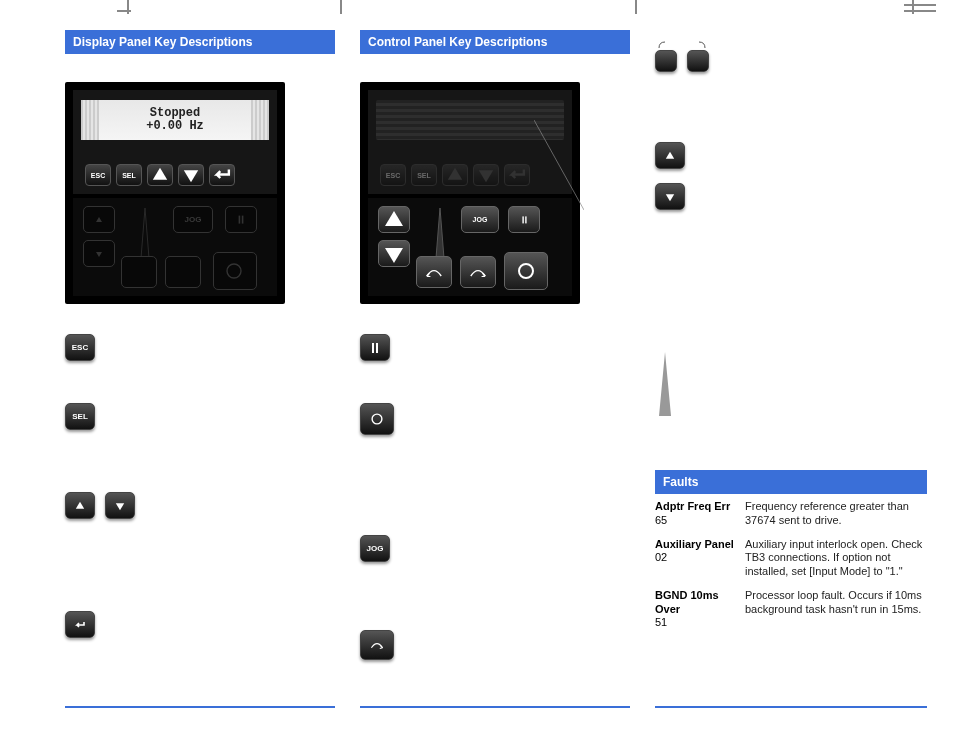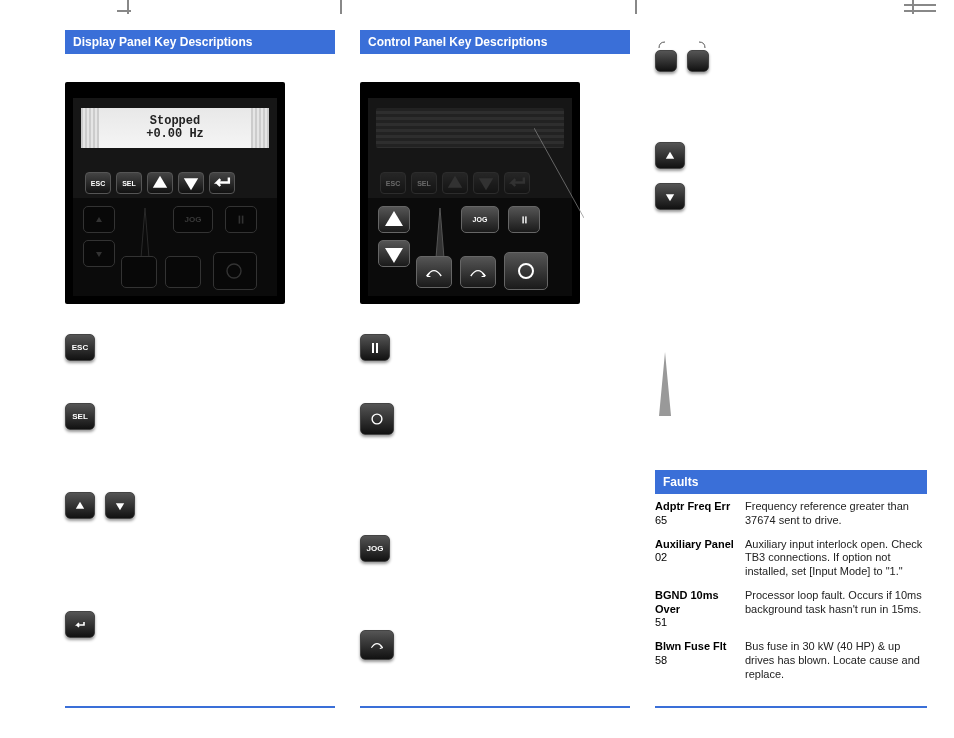--- a/index.html
+++ b/index.html
@@ -14,21 +14,21 @@
   .sec-header-sm { width: 272px; }
   
   
   .col { position: absolute; top: 30px; width: 280px; }
   .col1 { left: 65px; }
   .col2 { left: 360px; }
   .col3 { left: 655px; }
   
   
   .device { margin-top: 28px; width: 220px; height: 222px; background: #000; position: relative; border-radius: 2px; }
-  .lcd-area { position: absolute; top: 16px; left: 8px; right: 8px; height: 104px; background: #161616; }
+  .lcd-area { position: absolute; top: 8px; left: 8px; right: 8px; height: 104px; background: #161616; }
   .lcd-frame { position: absolute; top: 10px; left: 8px; right: 8px; height: 40px; background: linear-gradient(#e8e8e8,#f5f5f5); border-radius: 3px; display:flex;flex-direction:column;align-items:center;justify-content:center;font-family:"Courier New",monospace;font-weight:bold;font-size:12px;color:#222;line-height:1.05; }
   .lcd-side { position:absolute; top:10px; width:18px; height:40px; background: repeating-linear-gradient(90deg,#ccc 0,#ccc 2px,#e5e5e5 2px,#e5e5e5 4px); }
   .lcd-side.l { left:8px; } .lcd-side.r { right:8px; }
   .lcd-dark { position:absolute; top:10px; left:8px; right:8px; height:40px; background: repeating-linear-gradient(#222 0,#222 3px,#2e2e2e 3px,#2e2e2e 6px); border-radius:2px; }
   .btnrow { position:absolute; bottom:8px; left:12px; display:flex; gap:5px; }
   .kbtn { width:26px; height:22px; background: linear-gradient(#444,#111); border:1px solid #555; border-radius:4px; display:flex;align-items:center;justify-content:center; color:#fff;font-size:7px;font-weight:bold; }
   .kbtn.faint { opacity:.35; }
   .lower-area { position:absolute; top:116px; left:8px; right:8px; bottom:8px; background:#0b0b0b; }
   .ghost { position:absolute; border:1px solid #333; border-radius:5px; width:32px; height:27px; display:flex;align-items:center;justify-content:center; color:#3a3a3a; font-size:8px; font-weight:bold; background:#080808;}
   .ghost-b { position:absolute; border:1px solid #333; border-radius:5px; width:36px; height:32px; background:#080808;}
@@ -297,24 +297,20 @@
           <div class="d">Frequency reference greater than 37674 sent to drive.</div>
         </div>
         <div class="r">
           <div class="l"><span>Auxiliary Panel</span><span class="num">02</span></div>
           <div class="d">Auxiliary input interlock open. Check TB3 connections. If option not installed, set [Input Mode] to "1."</div>
         </div>
         <div class="r">
           <div class="l"><span>BGND 10ms Over</span><span class="num">51</span></div>
           <div class="d">Processor loop fault. Occurs if 10ms background task hasn't run in 15ms.</div>
         </div>
-        <div class="r">
-          <div class="l"><span>Blwn Fuse Flt</span><span class="num">58</span></div>
-          <div class="d">Bus fuse in 30 kW (40 HP) &amp; up drives has blown. Locate cause and replace.</div>
-        </div>
       </div>
     </div>
   </div>
 
   <div class="col-divider" style="left:65px;width:270px"></div>
   <div class="col-divider" style="left:360px;width:270px"></div>
   <div class="col-divider" style="left:655px;width:272px"></div>
 
 </div>
 

